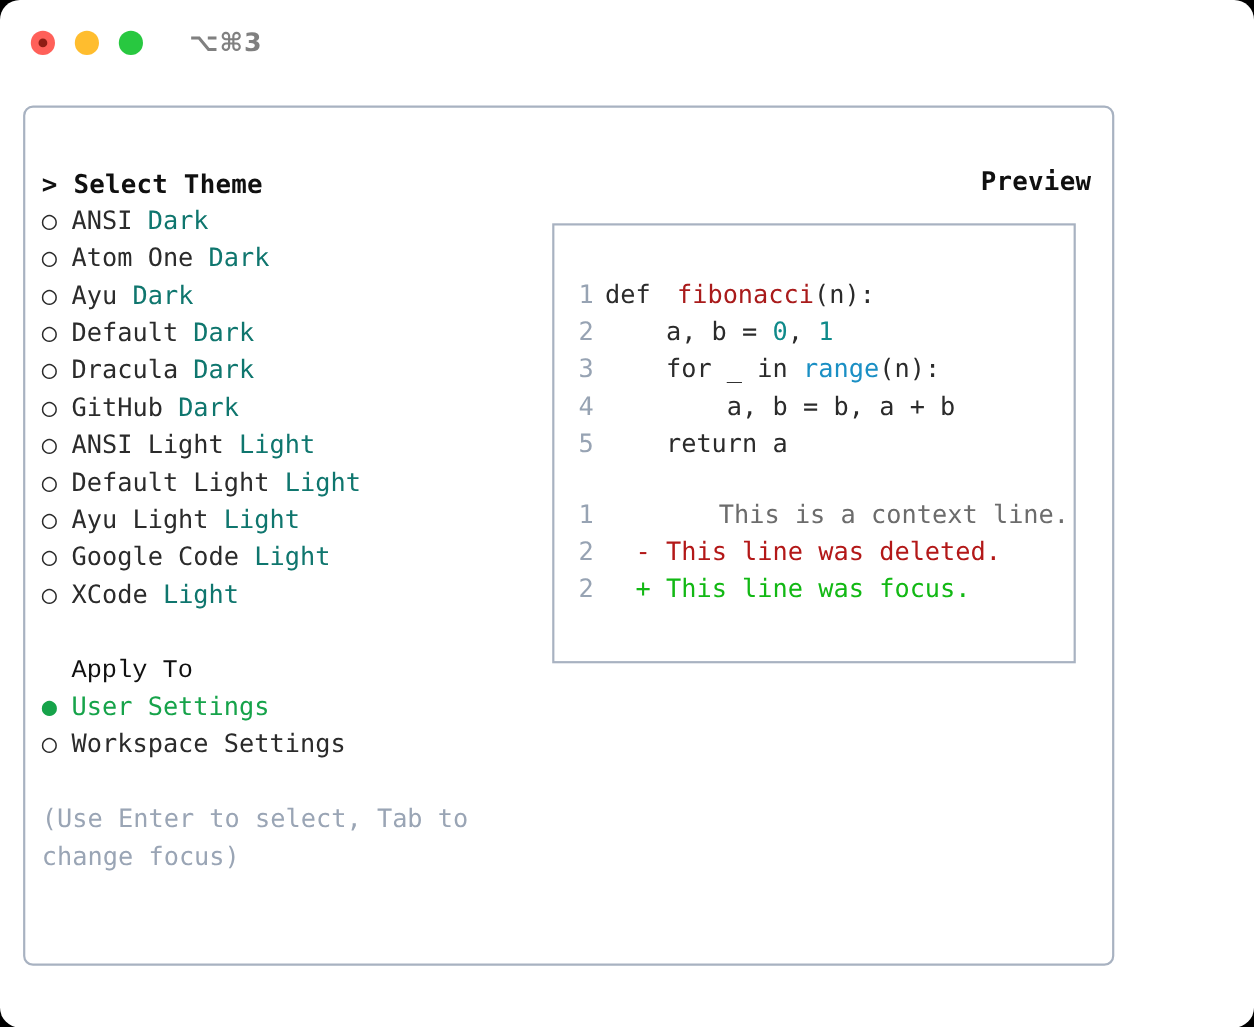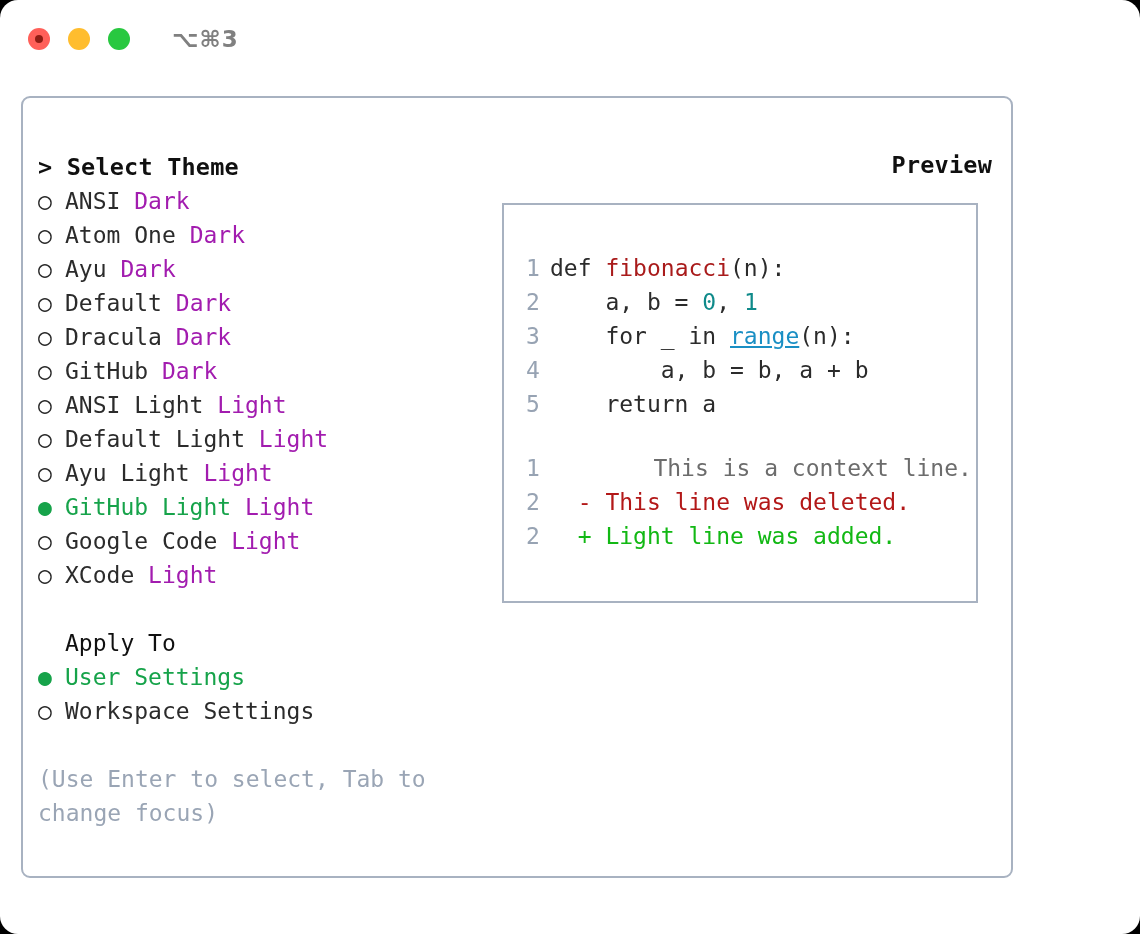--- a/index.html
+++ b/index.html
@@ -119,30 +119,31 @@
   .marker {
     display: inline-block;
     width: 27px;
     color: #2b2b2b;
   }
   .marker.sel { color: #16a34a; }
 
   .item-label { color: #2b2b2b; }
   .item-label.sel { color: #16a34a; }
 
-  .tag { color: #a21caf; }
+  .tag { color: #0f766e; }
 
   .spacer { height: 34px; }
 
   .apply-head {
     font-size: 23px;
     line-height: 34px;
     color: #101010;
     padding-left: 27px;
     white-space: pre;
+    font-family: Liberation Mono, monospace;
   }
 
   .hint {
     margin-top: 34px;
     font-size: 23px;
     line-height: 34px;
     color: #9aa5b5;
     width: 400px;
   }
 
@@ -175,23 +176,23 @@
     font-size: 23px;
     line-height: 34px;
     white-space: pre;
     color: #2b2b2b;
   }
   .ln {
     display: inline-block;
     width: 24px;
     color: #97a3b3;
   }
-  .kw-fn    { color: #a91b1b; }
+  .kw-fn    { color: #a91b1b; margin-left: 10px; }
   .kw-num   { color: #0f8a8a; }
-  .kw-call  { color: #1a8fc4; text-decoration: underline; }
+  .kw-call  { color: #1a8fc4; }
 
   .code-gap { height: 30px; }
 
   .diff-ctx { color: #6c6c6c; margin-left: 24px; }
   .diff-del { color: #b31818; }
   .diff-add { color: #12b814; }
 </style>
 </head>
 <body>
 
@@ -216,21 +217,20 @@
         <div id="theme-list">
             <div class="row"><span class="marker">○</span><span class="item-label">ANSI</span><span class="tag"> Dark</span></div>
             <div class="row"><span class="marker">○</span><span class="item-label">Atom One</span><span class="tag"> Dark</span></div>
             <div class="row"><span class="marker">○</span><span class="item-label">Ayu</span><span class="tag"> Dark</span></div>
             <div class="row"><span class="marker">○</span><span class="item-label">Default</span><span class="tag"> Dark</span></div>
             <div class="row"><span class="marker">○</span><span class="item-label">Dracula</span><span class="tag"> Dark</span></div>
             <div class="row"><span class="marker">○</span><span class="item-label">GitHub</span><span class="tag"> Dark</span></div>
             <div class="row"><span class="marker">○</span><span class="item-label">ANSI Light</span><span class="tag"> Light</span></div>
             <div class="row"><span class="marker">○</span><span class="item-label">Default Light</span><span class="tag"> Light</span></div>
             <div class="row"><span class="marker">○</span><span class="item-label">Ayu Light</span><span class="tag"> Light</span></div>
-            <div class="row"><span class="marker sel">●</span><span class="item-label sel">GitHub Light</span><span class="tag"> Light</span></div>
             <div class="row"><span class="marker">○</span><span class="item-label">Google Code</span><span class="tag"> Light</span></div>
             <div class="row"><span class="marker">○</span><span class="item-label">XCode</span><span class="tag"> Light</span></div>
           </div>
 
         <div class="spacer"></div>
 
         <div class="apply-head">Apply To</div>
 
         <div id="apply-list">
             <div class="row"><span class="marker sel">●</span><span class="item-label sel">User Settings</span></div>
@@ -247,20 +247,20 @@
               <div class="code-line"><span class="ln">1</span><span>def </span><span class="kw-fn">fibonacci</span><span>(n):</span></div>
               <div class="code-line"><span class="ln">2</span><span>    a, b = </span><span class="kw-num">0</span><span>, </span><span class="kw-num">1</span></div>
               <div class="code-line"><span class="ln">3</span><span>    for _ in </span><span class="kw-call">range</span><span>(n):</span></div>
               <div class="code-line"><span class="ln">4</span><span>        a, b = b, a + b</span></div>
               <div class="code-line"><span class="ln">5</span><span>    return a</span></div>
             </div>
           <div class="code-gap"></div>
           <div id="diff-lines">
               <div class="code-line"><span class="ln">1</span><span class="diff-ctx">    </span><span class="diff-ctx">This is a context line.</span></div>
               <div class="code-line"><span class="ln">2</span><span class="diff-del">  - </span><span class="diff-del">This line was deleted.</span></div>
-              <div class="code-line"><span class="ln">2</span><span class="diff-add">  + </span><span class="diff-add">Light line was added.</span></div>
+              <div class="code-line"><span class="ln">2</span><span class="diff-add">  + </span><span class="diff-add">This line was focus.</span></div>
             </div>
         </div>
       </div>
 
     </div>
   </div>
 </div>
 
 </body></html>

